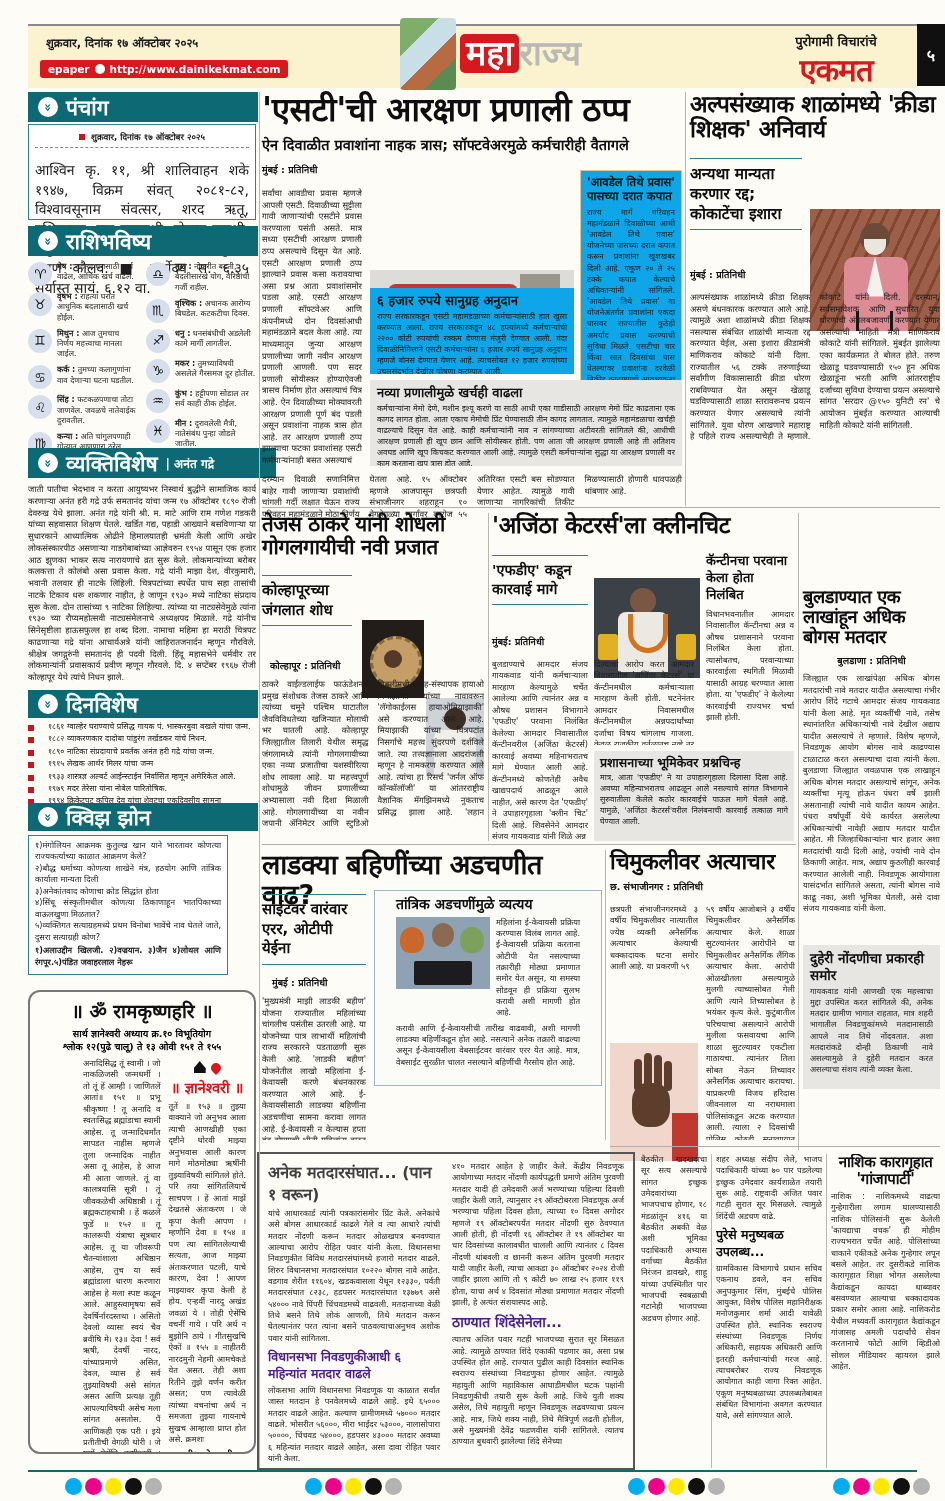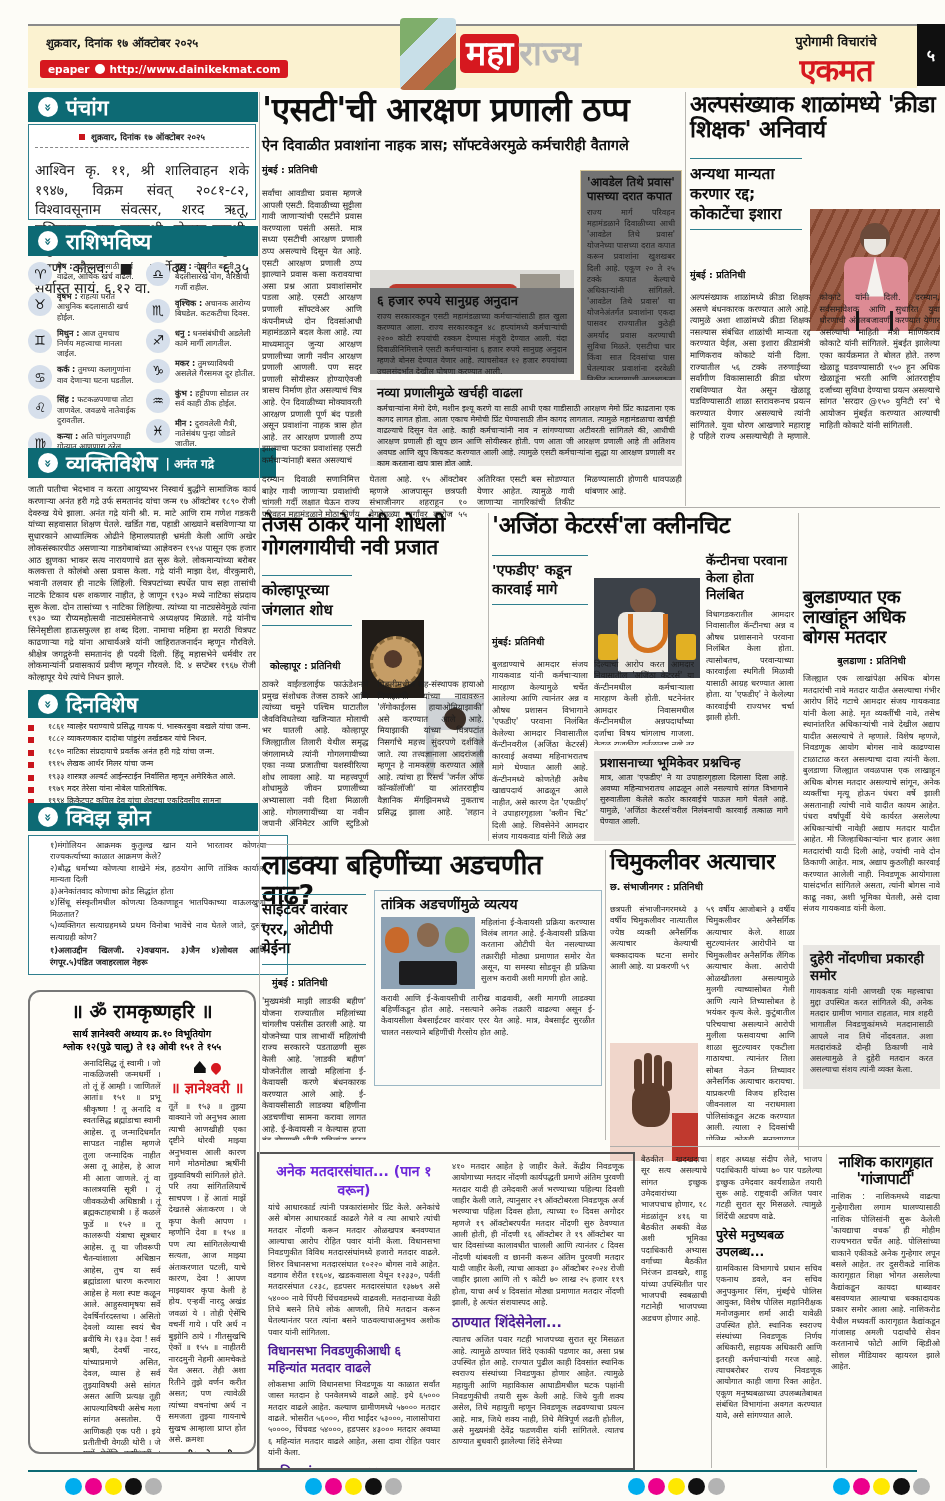--- a/index.html
+++ b/index.html
@@ -8,21 +8,21 @@
   .hl{font-weight:bold;color:#0e0e0e;line-height:1.1;letter-spacing:-0.4px;}
   .body{font-size:8.6px;line-height:1.4;color:#1d1d1d;text-align:justify;}
   .dl{font-weight:bold;font-size:9.5px;color:#111;}
   .sub{font-weight:bold;color:#0f0f0f;line-height:1.3;}
   .rules{border-top:1.6px solid #2f7f8e;border-bottom:1.6px solid #2f7f8e;padding:5px 0;}
   .sechead{background:#0d6a74;color:#fff;display:flex;align-items:center;gap:8px;font-weight:bold;font-size:21px;padding:0 10px;}
   .chev{width:20px;height:20px;border-radius:50%;background:#fff;color:#0d6a74;display:flex;align-items:center;justify-content:center;font-size:13px;font-weight:bold;flex:0 0 auto;}
   .chev span{display:inline-block;transform:rotate(90deg);}
   .tealbox{border:1px solid #2f7f8e;background:#fff;}
   .graybox{background:#e8e6e2;}
-  .creambox{background:#737373;}
+  .creambox{background:#0ea5e9;}
   .boxtitle{font-weight:bold;font-size:12.5px;color:#101010;line-height:1.2;}
   .rb{width:6px;height:6px;background:#c9151c;display:inline-block;flex:0 0 auto;margin-top:3px;}
   .zrow{display:flex;gap:5px;margin-bottom:6px;}
   .zi{width:24px;height:24px;border-radius:50%;background:#d6dfeb;display:flex;align-items:center;justify-content:center;font-size:13px;color:#111;flex:0 0 auto;}
   .ztxt{font-size:7.8px;line-height:1.3;color:#1d1d1d;}
   .ztxt b{font-size:8px;}
   .dinrow{display:flex;gap:14px;margin-bottom:2.5px;font-size:7.9px;line-height:1.25;color:#1c1c1c;}
   .vrule{width:1px;background:#b9b7b2;}
   .hrule{height:1px;background:#b0aeab;}
   .dot{width:17px;height:17px;border-radius:50%;display:inline-block;margin-right:3px;}
@@ -182,21 +182,21 @@
         <span>२०१२  सायकलपटू लान्स आर्मस्ट्राँग डोपिंगमध्ये दोषी</span>
       </div>
   </div>
 
   <div class="abs sechead" style="left:28px;top:803px;width:210px;height:28px;">
     <span class="chev">
         <span>»</span>
       </span>
     <span>क्विझ झोन</span>
   </div>
-  <div class="abs tealbox" style="left:28px;top:835px;width:260px;height:140px;padding:4px 21px;box-sizing:border-box;overflow:hidden;">
+  <div class="abs tealbox" style="left:28px;top:835px;width:200px;height:140px;padding:4px 6px;box-sizing:border-box;overflow:hidden;">
     <div class="body" style="font-size:8.2px;">१)मंगोलियन आक्रमक कुतुल्ख खान याने भारतावर कोणत्या राज्यकर्त्याच्या काळात आक्रमण केले?</div>
     <div class="body" style="font-size:8.2px;">२)बौद्ध धर्माच्या कोणत्या शाखेने मंत्र, हठयोग आणि तांत्रिक कार्याला मान्यता दिली</div>
     <div class="body" style="font-size:8.2px;">३)अनेकांतवाद कोणाचा क्रोड सिद्धांत होता</div>
     <div class="body" style="font-size:8.2px;">४)सिंधू संस्कृतीमधील कोणत्या ठिकाणाहून भातपिकाच्या वाऊलखुणा मिळतात?</div>
     <div class="body" style="font-size:8.2px;">५)व्यक्तिगत सत्याग्रहमध्ये प्रथम विनोबा भावेंचे नाव घेतले जाते, दुसरा सत्याग्रही कोण?</div>
     <div class="body" style="font-size:8.2px;font-weight:bold;margin-top:2px;">१)अलाउद्दीन खिलजी. २)वज्रयान. ३)जैन ४)लोथल आणि रंगपूर.५)पंडित जवाहरलाल नेहरू</div>
   </div>
 
   <div class="abs" style="left:28px;top:990px;width:228px;height:464px;border:2px solid #777;border-radius:12px;background:#fffdf8;padding:6px 8px;box-sizing:border-box;overflow:hidden;">
     <div style="text-align:center;font-weight:bold;font-size:19px;color:#111;">॥ ॐ रामकृष्णहरि ॥</div>
@@ -292,21 +292,21 @@
     <div class="abs rules sub" style="left:0;top:42px;width:96px;font-size:14.5px;">'एफडीए' कडून कारवाई मागे</div>
     <div class="abs dl" style="left:0;top:122px;">मुंबई: प्रतिनिधी</div>
     <div class="abs ph" style="left:102px;top:40px;width:106px;height:100px;background:#3c4148;">
       <div class="abs" style="left:36px;top:10px;width:26px;height:26px;border-radius:50%;background:#7a5742;"></div>
       <div class="abs" style="left:24px;top:34px;width:50px;height:60px;border-radius:8px 8px 0 0;background:#ece9e2;"></div>
       <div class="abs" style="left:34px;top:36px;width:30px;height:34px;border:5px solid #d4731f;border-top:none;border-radius:0 0 20px 20px;"></div>
       <div class="abs" style="left:4px;top:56px;width:20px;height:26px;background:#e2b023;border-radius:3px;"></div>
       <div class="abs" style="left:82px;top:56px;width:20px;height:26px;background:#e2b023;border-radius:3px;"></div>
     </div>
     <div class="abs sub" style="left:214px;top:40px;width:88px;font-size:13px;">कॅन्टीनचा परवाना केला होता निलंबित</div>
-    <div class="abs body" style="left:214px;top:96px;width:88px;height:128px;font-size:8.2px;overflow:hidden;">विधागडकरातील आमदार निवासातील कॅन्टीनचा अन्न व औषध प्रशासनाने परवाना निलंबित केला होता. त्यासोबतच, परवान्याच्या कारवाईला स्थगिती मिळावी यासाठी आग्रह धरण्यात आला होता. या 'एफडीए' ने केलेल्या कारवाईची राज्यभर चर्चा झाली होती.</div>
+    <div class="abs body" style="left:214px;top:96px;width:88px;height:128px;font-size:8.2px;overflow:hidden;">विधानभवनातील आमदार निवासातील कॅन्टीनचा अन्न व औषध प्रशासनाने परवाना निलंबित केला होता. त्यासोबतच, परवान्याच्या कारवाईला स्थगिती मिळावी यासाठी आग्रह धरण्यात आला होता. या 'एफडीए' ने केलेल्या कारवाईची राज्यभर चर्चा झाली होती.</div>
     <div class="abs body" style="left:0;top:146px;width:96px;height:182px;font-size:8.2px;overflow:hidden;">बुलडाण्याचे आमदार संजय गायकवाड यांनी कर्मचाऱ्याला मारहाण केल्यामुळे चर्चेत आलेल्या आणि त्यानंतर अन्न व औषध प्रशासन विभागाने 'एफडीए' परवाना निलंबित केलेल्या आमदार निवासातील कॅन्टीनवरील (अजिंठा केटरर्स) कारवाई अवघ्या महिनाभरातच मागे घेण्यात आली आहे. कॅन्टीनमध्ये कोणतेही अवैध खाद्यपदार्थ आढळून आले नाहीत, असे कारण देत 'एफडीए' ने उपाहारगृहाला 'क्लीन चिट' दिली आहे. शिवसेनेने आमदार संजय गायकवाड यांनी शिळे अन्न</div>
     <div class="abs body" style="left:102px;top:146px;width:100px;height:86px;font-size:8.2px;overflow:hidden;">दिल्याचा आरोप करत आमदार निवासातील 'अजिंठा केटरर्स' या कॅन्टीनमधील कर्मचाऱ्याला मारहाण केली होती. घटनेनंतर आमदार निवासमधील कॅन्टीनमधील अन्नपदार्थांच्या दर्जाचा विषय चांगलाच गाजला. केवळ राजकीय वर्तुळातच नव्हे तर विधानसभेमध्येही यावर चर्चा झाली होती. विधानसभ</div>
     <div class="abs graybox" style="left:102px;top:238px;width:200px;height:90px;padding:4px 6px;box-sizing:border-box;overflow:hidden;">
       <div class="boxtitle" style="font-size:12.5px;">प्रशासनाच्या भूमिकेवर प्रश्नचिन्ह</div>
       <div class="body" style="font-size:7.9px;margin-top:2px;">मात्र, आता 'एफडीए' ने या उपाहारगृहाला दिलासा दिला आहे. अवघ्या महिन्याभरातच आढळून आले नसल्याचे सांगत विभागाने सुरुवातीला केलेले कठोर कारवाईचे पाऊल मागे घेतले आहे. यामुळे, 'अजिंठा केटरर्स'वरील निलंबनाची कारवाई तत्काळ मागे घेण्यात आली.</div>
     </div>
   </div>
 
   <div class="abs vrule" style="left:798px;top:513px;height:637px;"></div>
 
@@ -320,21 +320,21 @@
     </div>
   </div>
 
   <div class="abs hrule" style="left:262px;top:844px;width:534px;"></div>
 
   <div class="abs" style="left:262px;top:850px;width:340px;height:290px;">
     <div class="hl" style="font-size:27px;">लाडक्या बहिणींच्या अडचणीत वाढ?</div>
     <div class="abs rules sub" style="left:0;top:44px;width:104px;font-size:15px;">साईटवर वारंवार एरर, ओटीपी येईना</div>
     <div class="abs dl" style="left:10px;top:126px;">मुंबई : प्रतिनिधी</div>
     <div class="abs body" style="left:0;top:146px;width:104px;height:144px;font-size:8.3px;overflow:hidden;">'मुख्यमंत्री माझी लाडकी बहीण' योजना राज्यातील महिलांच्या चांगलीच पसंतीस उतरली आहे. या योजनेच्या पात्र लाभार्थी महिलांची राज्य सरकारने पडताळणी सुरू केली आहे. 'लाडकी बहीण' योजनेतील लाखो महिलांना ई-केवायसी करणे बंधनकारक करण्यात आले आहे. ई-केवायसीसाठी लाडक्या बहिणींना अडचणींचा सामना करावा लागत आहे. ई-केवायसी न केल्यास हप्ता बंद होण्याची भीती महिलांना वाटत आहे.</div>
-    <div class="abs" style="left:112px;top:40px;width:228px;height:196px;border:1px solid #9bb7c4;background:#fbfbf8;padding:5px 6px;box-sizing:border-box;overflow:hidden;">
+    <div class="abs" style="left:112px;top:40px;width:228px;height:196px;border:1px solid #9bb7c4;background:#fbfbf8;padding:5px 21px;box-sizing:border-box;overflow:hidden;">
       <div class="boxtitle" style="font-size:14px;">तांत्रिक अडचणींमुळे व्यत्यय</div>
       <div style="display:flex;gap:6px;margin-top:4px;">
         <div class="ph" style="width:94px;height:72px;background:#8ea2b4;flex:0 0 auto;position:relative;">
           <div class="abs" style="left:4px;top:10px;width:24px;height:26px;border-radius:50% 50% 40% 40%;background:#c8692b;"></div>
           <div class="abs" style="left:36px;top:6px;width:22px;height:24px;border-radius:50%;background:#8a6a50;"></div>
           <div class="abs" style="left:64px;top:10px;width:24px;height:26px;border-radius:50% 50% 40% 40%;background:#7da15c;"></div>
           <div class="abs" style="left:18px;top:44px;width:58px;height:24px;background:#1c1c1e;border-radius:2px;"></div>
         </div>
         <div class="body" style="font-size:8.1px;">महिलांना ई-केवायसी प्रक्रिया करण्यास विलंब लागत आहे. ई-केवायसी प्रक्रिया करताना ओटीपी येत नसल्याच्या तक्रारीही मोठ्या प्रमाणात समोर येत असून, या समस्या सोडवून ही प्रक्रिया सुलभ करावी अशी मागणी होत आहे.</div>
       </div>
@@ -357,21 +357,21 @@
       <div class="abs" style="left:62px;top:70px;width:26px;height:48px;background:#c0392e;"></div>
     </div>
     <div class="abs body" style="left:96px;top:54px;width:89px;height:236px;font-size:8.2px;overflow:hidden;">५९ वर्षीय आजोबाने ३ वर्षीय चिमुकलीवर अनैसर्गिक अत्याचार केले. शाळा सुटल्यानंतर आरोपीने या चिमुकलीवर अनैसर्गिक लैंगिक अत्याचार केला. आरोपी ओळखीतला असल्यामुळे मुलगी त्याच्यासोबत गेली आणि त्याने तिच्यासोबत हे भयंकर कृत्य केले. कुटुंबातील परिचयाचा असल्याने आरोपी मुलीला फसवायचा आणि शाळा सुटल्यावर एकटीला गाठायचा. त्यानंतर तिला सोबत नेऊन तिच्यावर अनैसर्गिक अत्याचार करायचा. याप्रकरणी विजय हरिदास जीवनलाल या नराधमाला पोलिसांकडून अटक करण्यात आली. त्याला २ दिवसांची पोलिस कोठडी सुनावण्यात आली.</div>
   </div>
 
   <div class="abs hrule" style="left:610px;top:1146px;width:330px;"></div>
 
   <div class="abs" style="left:257px;top:1152px;width:378px;height:318px;border:2px solid #555;padding:7px 9px;box-sizing:border-box;overflow:hidden;">
     <div style="display:flex;gap:12px;">
       <div style="width:172px;">
-        <div style="font-weight:bold;font-size:14px;color:#6d28d9;margin-bottom:3px;text-align:center;">अनेक मतदारसंघात... (पान १ वरून)</div>
+        <div style="font-weight:bold;font-size:16px;color:#404040;margin-bottom:3px;">अनेक मतदारसंघात... (पान १ वरून)</div>
         <div class="body contp" style="font-size:8.1px;">यांचे आधारकार्ड त्यांनी पत्रकारांसमोर प्रिंट केले. अनेकांचे असे बोगस आधारकार्ड काढले गेले व त्या आधारे त्यांची मतदार नोंदणी करून मतदार ओळखपत्र बनवण्यात आल्याचा आरोप रोहित पवार यांनी केला. विधानसभा निवडणुकीत विविध मतदारसंघांमध्ये हजारो मतदार वाढले. शिरुर विधानसभा मतदारसंघात १०२२० बोगस नावे आहेत. वडगाव शेरीत ११६०४, खडकवासला येथून १२३३०, पर्वती मतदारसंघात ८२३८, हडपसर मतदारसंघात १३७७९ असे ५४००० नावे पिंपरी चिंचवडमध्ये वाढवली. मतदानाच्या वेळी तिथे बसने तिथे लोकं आणली, तिथे मतदान करून घेतल्यानंतर परत त्यांना बसने पाठवल्याचाअनुभव अशोक पवार यांनी सांगितला.</div>
         <div class="contsub">विधानसभा निवडणुकीआधी ६ महिन्यांत मतदार वाढले</div>
         <div class="body contp" style="font-size:8.1px;">लोकसभा आणि विधानसभा निवडणूक या काळात सर्वांत जास्त मतदान हे पनवेलमध्ये वाढले आहे. इथे ६५००० मतदार वाढले आहेत. कल्याण ग्रामीणमध्ये ५७००० मतदार वाढले. भोसरीत ५६०००, मीरा भाईंदर ५३०००, नालासोपारा ५००००, चिंचवड ५४०००, हडपसर ४३००० मतदार अवघ्या ६ महिन्यांत मतदार वाढले आहेत, असा दावा रोहित पवार यांनी केला.</div>
         <div class="contsub" style="font-size:14px;">४ दिवसांत ६ लाख ५५ हजार...</div>
 
       </div>
       <div style="width:172px;">
         <div class="body contp" style="font-size:8.1px;">४१० मतदार आहेत हे जाहीर केले. केंद्रीय निवडणूक आयोगाच्या मतदार नोंदणी कार्यपद्धती प्रमाणे अंतिम पुरवणी मतदार यादी ही उमेदवारी अर्ज भरण्याच्या पहिल्या दिवशी जाहीर केली जाते, त्यानुसार २९ ऑक्टोबरला निवडणूक अर्ज भरण्याचा पहिला दिवस होता, त्याच्या १० दिवस अगोदर म्हणजे १९ ऑक्टोबरपर्यंत मतदार नोंदणी सुरु ठेवण्यात आली होती, ही नोंदणी १६ ऑक्टोबर ते १९ ऑक्टोबर या चार दिवसांच्या कालावधीत चालली आणि त्यानंतर ८ दिवस नोंदणी थांबवली व छाननी करून अंतिम पुरवणी मतदार यादी जाहीर केली, त्याचा आकडा ३० ऑक्टोबर २०२४ रोजी जाहीर झाला आणि तो ९ कोटी ७० लाख २५ हजार ११९ होता, याचा अर्थ ४ दिवसांत मोठ्या प्रमाणात मतदार नोंदणी झाली, हे अत्यंत संशयास्पद आहे.</div>
         <div class="contsub" style="font-size:14px;">ठाण्यात शिंदेसेनेला...</div>
         <div class="body contp" style="font-size:8.1px;">त्यातच अजित पवार गटही भाजपच्या सुरात सूर मिसळत आहे. त्यामुळे ठाण्यात शिंदे एकाकी पडणार का, असा प्रश्न उपस्थित होत आहे. राज्यात पुढील काही दिवसांत स्थानिक स्वराज्य संस्थांच्या निवडणुका होणार आहेत. त्यामुळे महायुती आणि महाविकास आघाडीमधील घटक पक्षांनी निवडणुकीची तयारी सुरू केली आहे. जिथे युती शक्य असेल, तिथे महायुती म्हणून निवडणूक लढवण्याचा प्रयत्न आहे. मात्र, जिथे शक्य नाही, तिथे मैत्रिपूर्ण लढती होतील, असे मुख्यमंत्री देवेंद्र फडणवीस यांनी सांगितले. त्यातच ठाण्यात बुधवारी झालेल्या शिंदे सेनेच्या</div>

